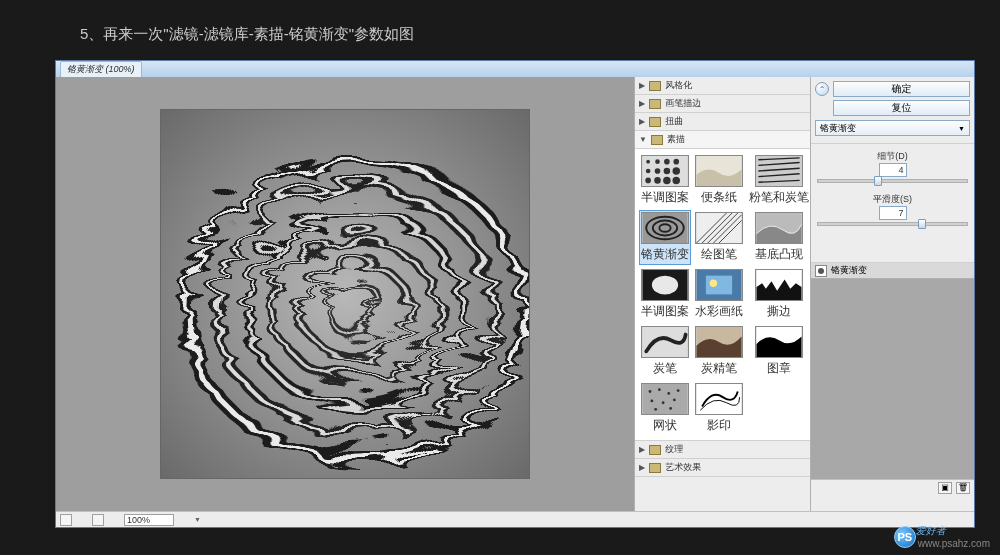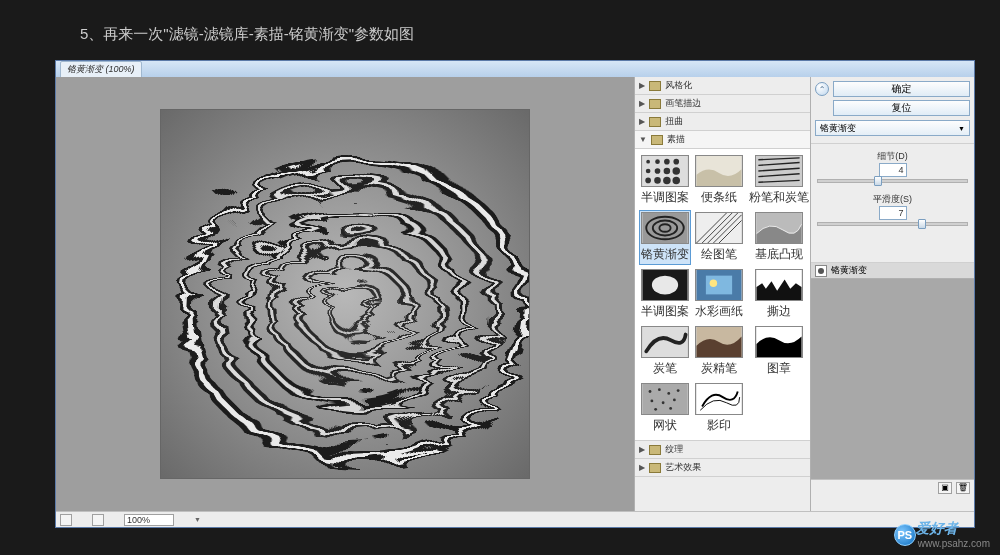--- a/index.html
+++ b/index.html
@@ -40,21 +40,21 @@
 .rp-layer-head .eye { width: 12px; height: 12px; background: #fff; border: 1px solid #888; margin-right: 4px; position: relative; }
 .rp-layer-head .eye::after { content:""; position: absolute; inset: 2px; border-radius: 50%; background: #555; }
 .rp-layer-body { flex: 1; background: #a8a8a8; height: 200px; }
 .rp-footer { height: 16px; background: #ededed; border-top: 1px solid #c0c0c0; display: flex; align-items: center; justify-content: flex-end; padding: 0 4px; gap: 4px; }
 .rp-footer .fbtn { width: 14px; height: 12px; border: 1px solid #a0a0a0; background: #f5f5f5; font-size: 8px; display: flex; align-items: center; justify-content: center; cursor: pointer; }
 .statusbar { height: 16px; background: #ededed; border-top: 1px solid #c0c0c0; display: flex; align-items: center; padding: 0 4px; font-size: 9px; color: #333; gap: 20px; }
 .statusbar .zoom-box { width: 50px; height: 12px; border: 1px solid #a0a0a0; background: #fff; padding: 0 2px; display: flex; align-items: center; }
 .statusbar .sb-btn { width: 12px; height: 12px; border: 1px solid #a0a0a0; background: #f5f5f5; }
 .watermark { position: absolute; bottom: 6px; right: 10px; display: flex; align-items: center; }
 .watermark .logo { width: 22px; height: 22px; border-radius: 50%; background: radial-gradient(circle at 35% 35%, #7fc8ff, #0a6cbf); color: #fff; font-weight: bold; display: flex; align-items: center; justify-content: center; font-size: 11px; border: 1px solid #90d0ff; }
-.watermark .wt { font-size: 14px; font-style: italic; color: #6db4e8; font-weight: bold; }
+.watermark .wt { font-size: 10px; font-style: italic; color: #6db4e8; }
 .watermark .wu { font-size: 10px; color: #888; margin-left: 2px; }
 </style>
 </head>
 <body>
 
 <div class="caption">5、再来一次"滤镜-滤镜库-素描-铭黄渐变"参数如图</div>
 
 <div class="window">
   <div class="titlebar">
     <span class="tab">铬黄渐变 (100%)</span>

